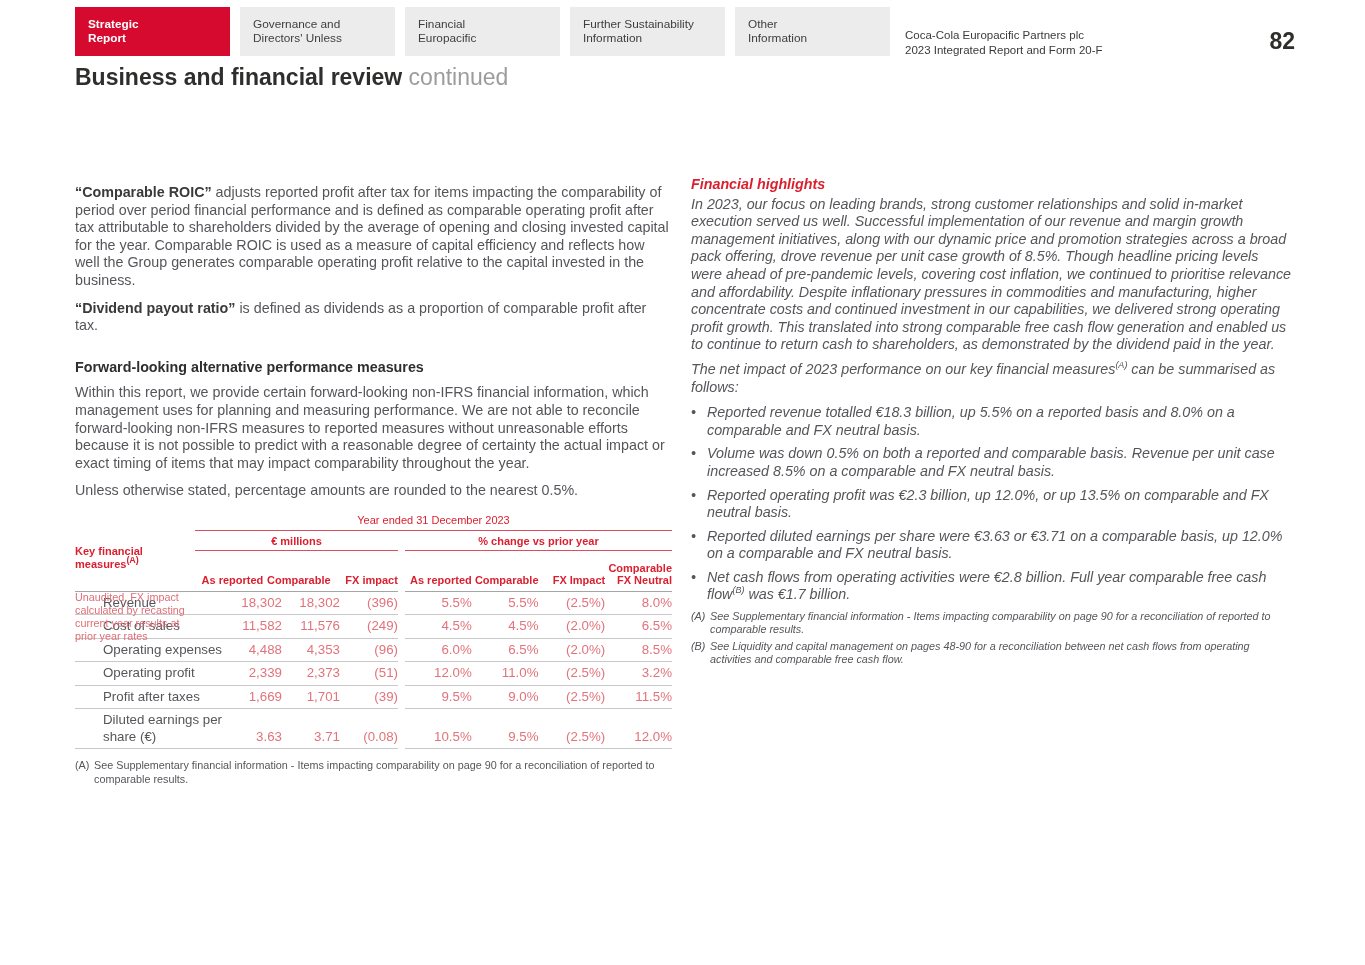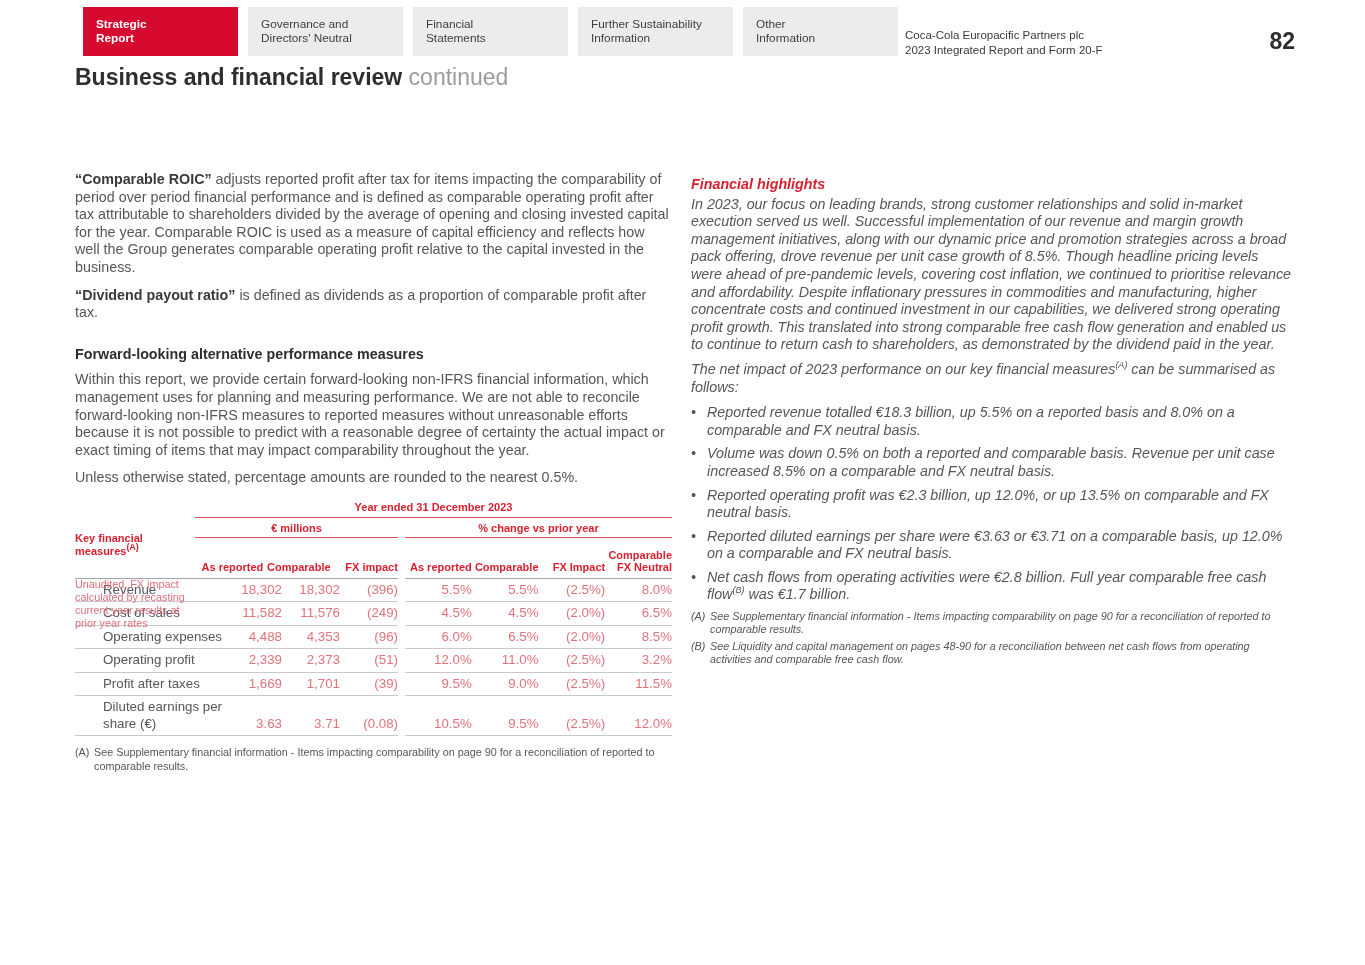--- a/index.html
+++ b/index.html
@@ -16,34 +16,34 @@
     --row-line:#C9C9C9;
     --head-line:#A5A5A5;
   }
   *{box-sizing:border-box;margin:0;padding:0;}
   html,body{width:1365px;height:965px;}
   body{
     position:relative;background:#ffffff;overflow:hidden;
     font-family:"Liberation Sans", sans-serif;color:var(--body-text);
   }
   
-  .tabs{position:absolute;left:83px;top:7px;display:flex;gap:10px;}
+  .tabs{position:absolute;left:75px;top:7px;display:flex;gap:10px;}
   .tab{
     width:155px;height:49px;background:var(--tab-bg);color:var(--tab-text);
     font-size:11.8px;line-height:14px;padding:10px 8px 0 13px;cursor:pointer;
   }
   .tab.active{background:var(--brand-red);color:#ffffff;font-weight:bold;}
   
   .meta{position:absolute;left:905px;top:28px;font-size:11.5px;line-height:14.5px;color:#3A3A39;}
   .pagenum{position:absolute;top:28px;right:70px;font-size:23px;font-weight:bold;color:var(--dark-text);}
   
   .page-title{position:absolute;left:75px;top:64px;font-size:23px;font-weight:bold;color:var(--dark-text);}
   .page-title .cont{font-weight:normal;color:var(--continued-gray);}
   
-  .col-left{position:absolute;left:75px;top:171px;width:598px;}
+  .col-left{position:absolute;left:75px;top:184px;width:598px;}
   .col-right{position:absolute;left:691px;top:176px;width:601px;font-style:italic;}
   .body-p{font-size:14.3px;line-height:17.6px;margin-bottom:10px;}
   .body-p b{color:#3A3A39;}
   .sub-head{font-size:14.3px;line-height:17.6px;font-weight:bold;color:var(--dark-text);margin:24px 0 8px 0;}
   .red-head{font-size:14.3px;line-height:17.6px;font-weight:bold;color:var(--heading-red);margin-bottom:2px;}
   sup{font-size:9px;line-height:0;}
   
   .bullets{margin-top:4px;}
   .bullet{display:flex;font-size:14.3px;line-height:17.6px;margin-bottom:6px;}
   .bullet .dot{width:16px;flex:none;}
@@ -54,21 +54,21 @@
   .footnote .ftext{flex:1;}
   
   .tbl{margin-top:14px;width:597px;font-size:13.3px;}
   .tbl-head{position:relative;}
   .key-block{position:absolute;left:0;top:2px;width:118px;}
   .key-title{font-size:11px;line-height:12.8px;font-weight:bold;color:var(--heading-red);margin-top:29px;}
   .key-sub{font-size:10.8px;line-height:13.2px;color:var(--subtitle-red);margin-top:20px;}
   .head-cols{margin-left:120px;width:477px;}
   .hr-year{
     height:17px;border-bottom:1px solid var(--red-line);
-    text-align:center;font-size:11px;font-weight:bold;color:var(--heading-red);
+    text-align:center;font-size:11px;font-weight:normal;color:var(--heading-red);
   }
   .hr-groups{display:flex;height:20px;}
   .hg{
     border-bottom:1px solid var(--red-line);text-align:center;
     font-size:11px;font-weight:bold;color:var(--heading-red);padding-top:4px;
   }
   .hg.g1{width:203px;}
   .hgap{width:7px;}
   .hg.g2{width:267px;}
   .col-heads{display:flex;margin-top:0;}
@@ -92,25 +92,25 @@
 </head>
 <body>
 
 <nav class="tabs">
   <div class="tab active">
     <div>Strategic</div>
     <div>Report</div>
   </div>
   <div class="tab">
     <div>Governance and</div>
-    <div>Directors' Neutral</div>
+    <div>Directors' Unless</div>
   </div>
   <div class="tab">
     <div>Financial</div>
-    <div>Statements</div>
+    <div>Europacific</div>
   </div>
   <div class="tab">
     <div>Further Sustainability</div>
     <div>Information</div>
   </div>
   <div class="tab">
     <div>Other</div>
     <div>Information</div>
   </div>
 </nav>

